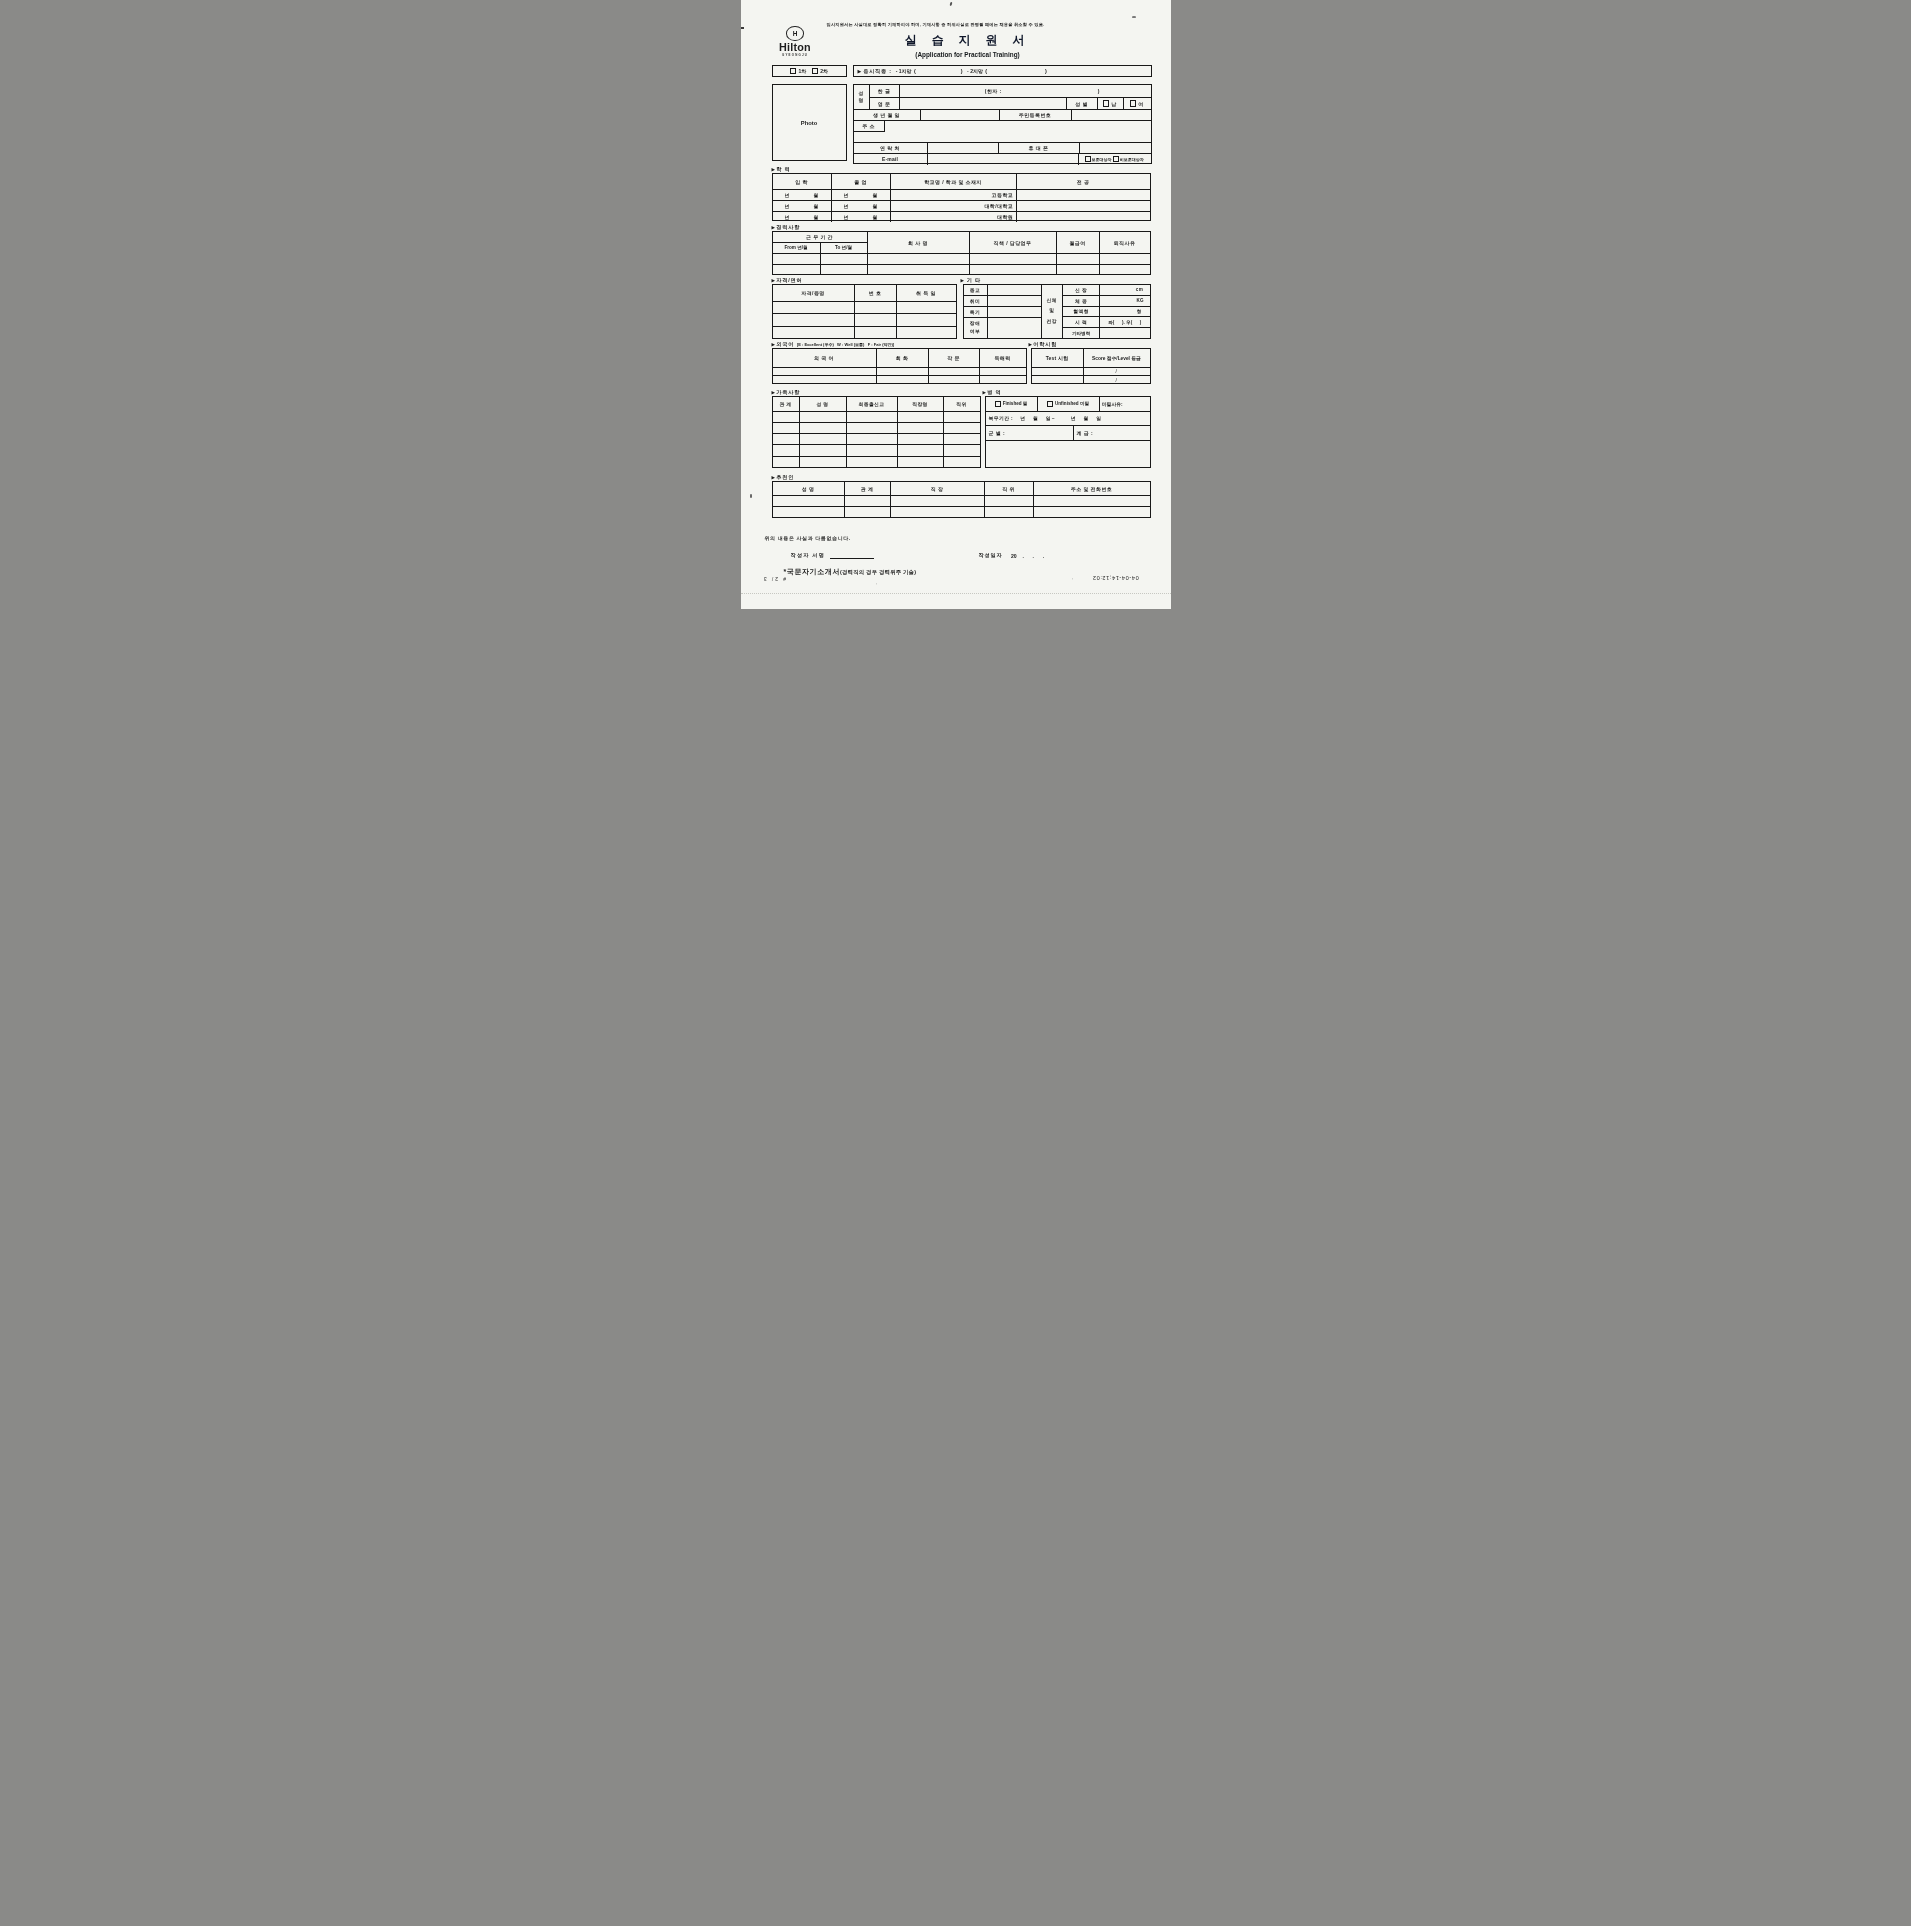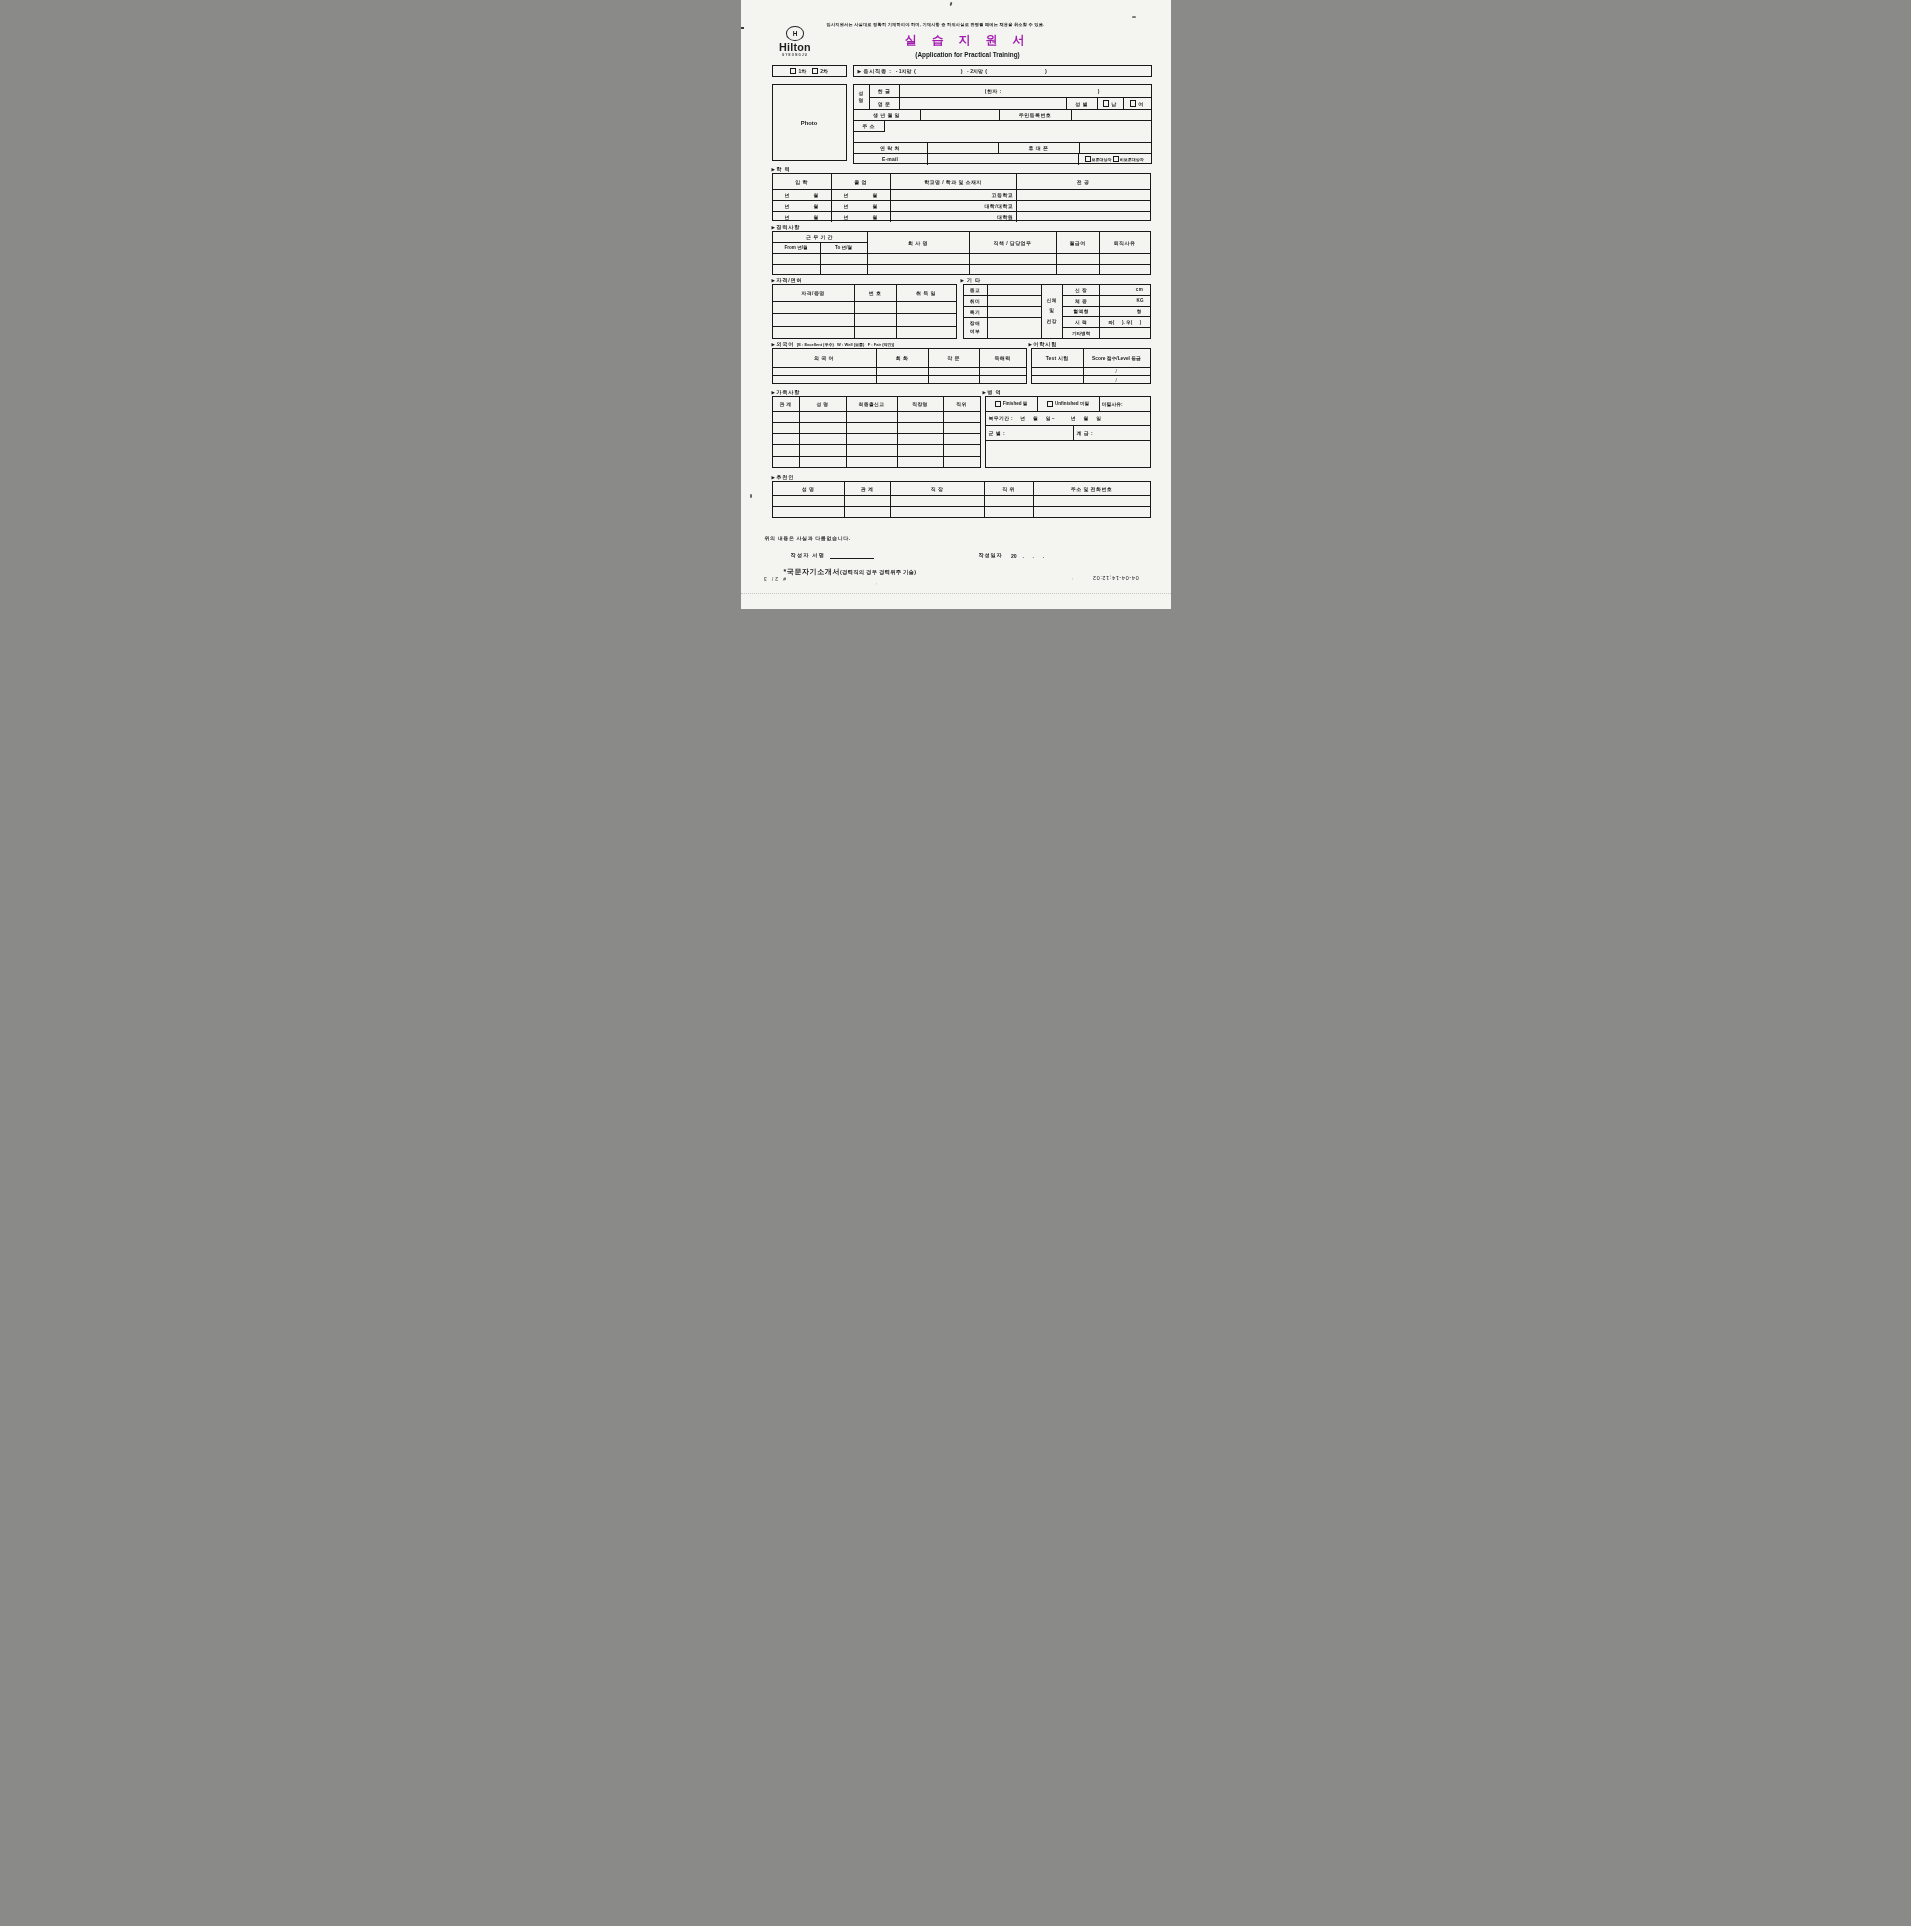--- a/index.html
+++ b/index.html
@@ -46,21 +46,21 @@
 
   <div class="abs" style="left:32px;top:26px;width:45px;text-align:center;">
     <div style="width:15.4px;height:12.7px;border:1.2px solid #242424;border-radius:50%;margin:0 auto;display:flex;align-items:center;justify-content:center;">
       <span class="serif b" style="font-size:6.5px;">H</span>
     </div>
     <div class="serif b" style="font-size:10.8px;letter-spacing:0.2px;margin-top:0.4px;color:#1d1d1d;">Hilton</div>
     <div class="b" style="font-size:2.9px;letter-spacing:1.2px;color:#2e2e2e;">GYEONGJU</div>
   </div>
 
   <div class="abs" style="left:123px;top:32px;width:208px;text-align:center;">
-    <div class="b" style="font-size:12px;letter-spacing:5.8px;color:#a21caf;">실 습 지 원 서</div>
+    <div class="b" style="font-size:12px;letter-spacing:5.8px;color:#0f172a;">실 습 지 원 서</div>
     <div class="serif b" style="font-size:6.4px;margin-top:1.9px;color:#14181a;">(Application for Practical Training)</div>
   </div>
 
   <div class="tbl" style="left:31px;top:65px;width:75px;height:12.3px;display:flex;align-items:center;justify-content:center;gap:2.3px;">
     <span class="cbx"></span>
     <span class="b" style="font-size:5px;">1차</span>
     <span class="cbx" style="margin-left:3.1px;"></span>
     <span class="b" style="font-size:5px;">2차</span>
   </div>
 

